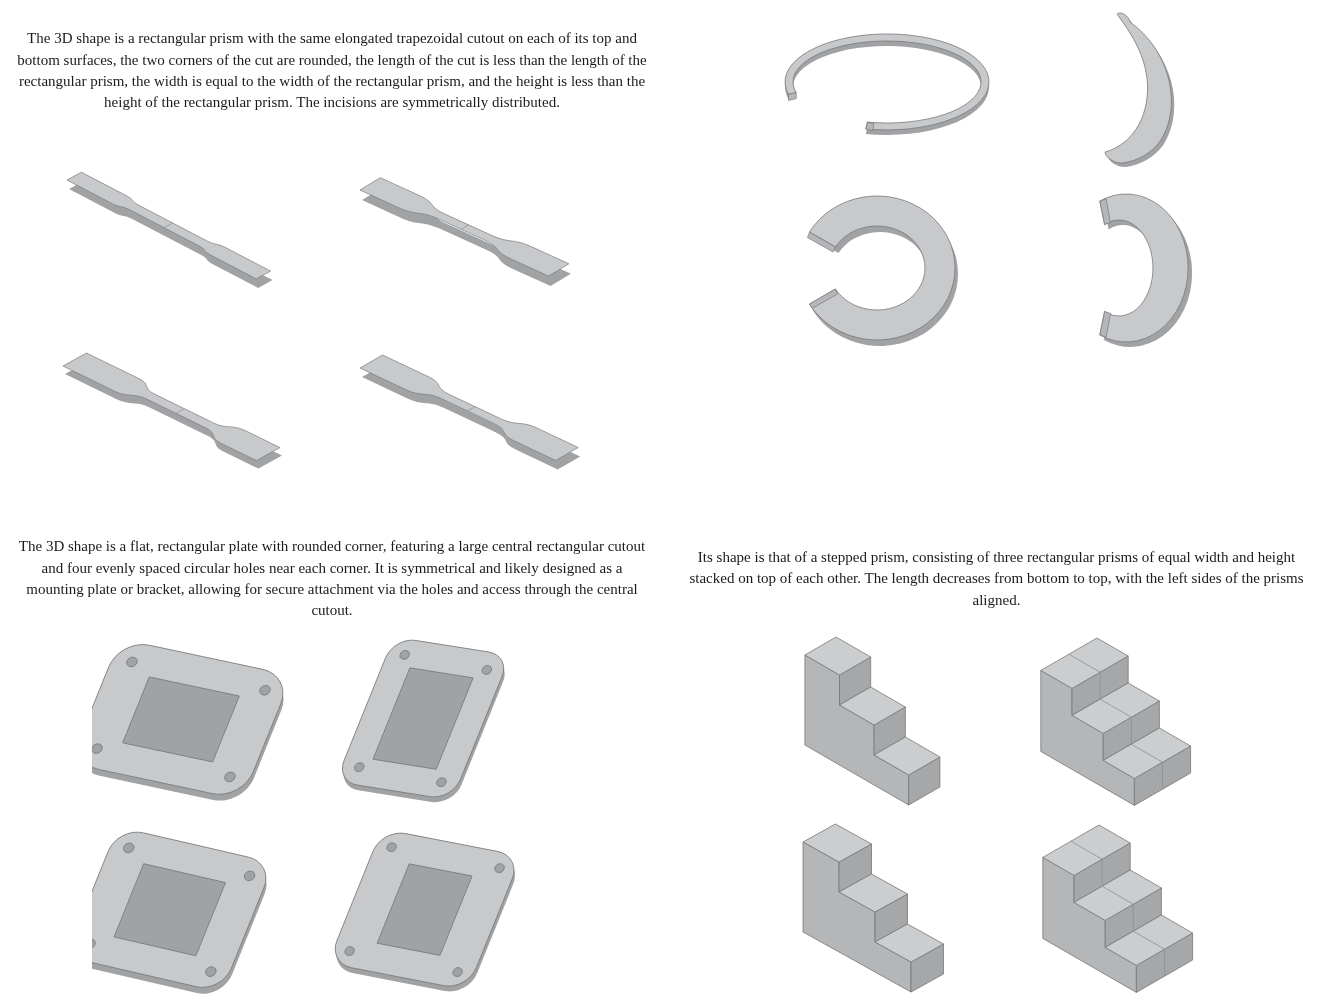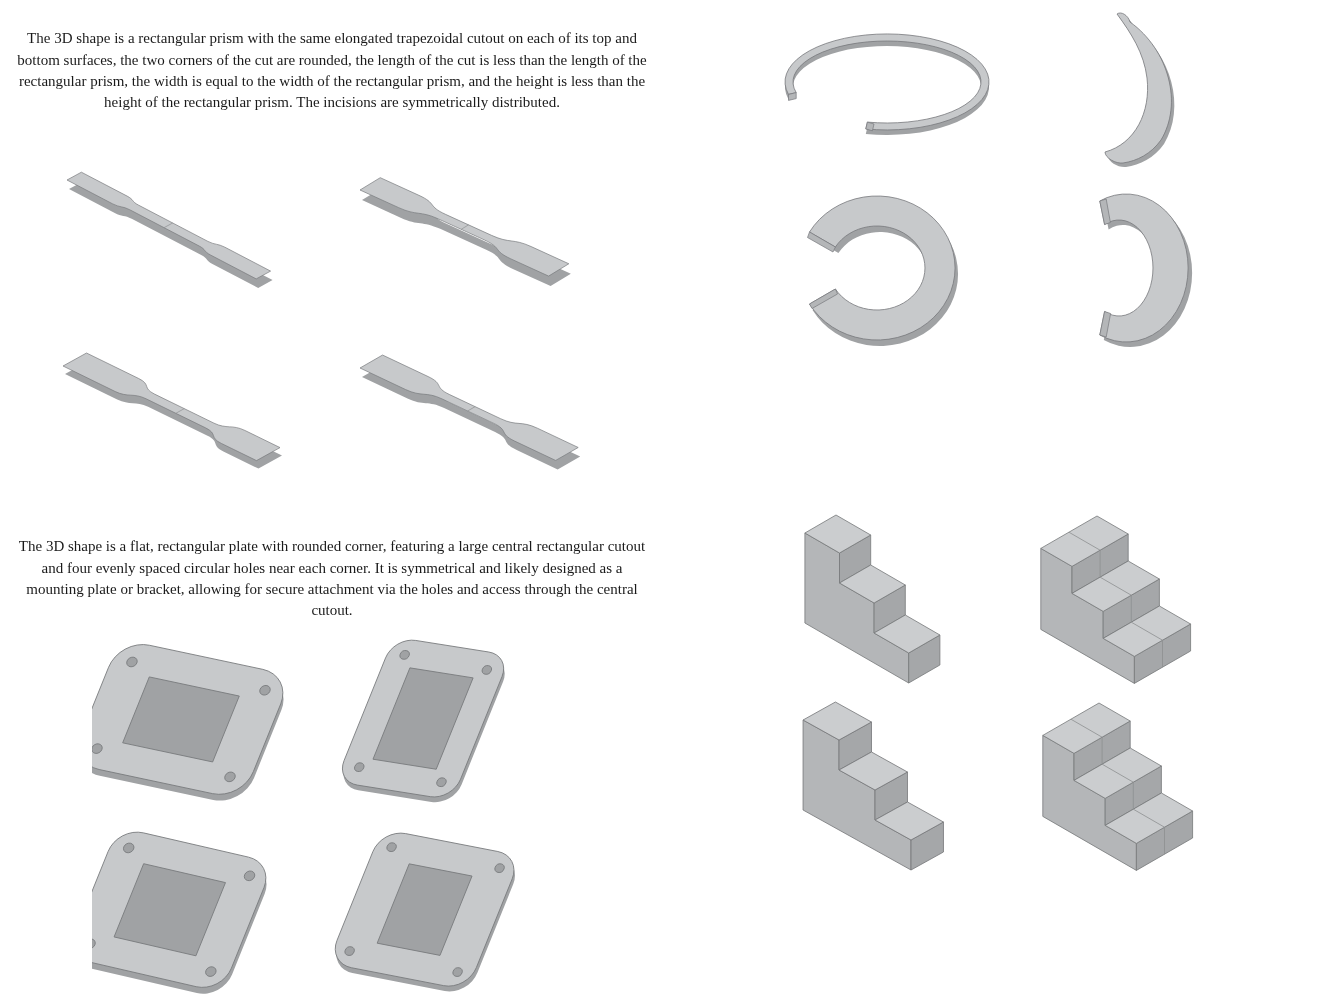--- a/index.html
+++ b/index.html
@@ -182,20 +182,23 @@
                  M11.5,126 a4.5,4.5 0 1 0 9,0 a4.5,4.5 0 1 0 -9,0 Z
                  M121.5,126 a4.5,4.5 0 1 0 9,0 a4.5,4.5 0 1 0 -9,0 Z"></path>
           </g>
         </svg>
       </figure>
 
     </div>
   </section>
 
   <section class="row-b">
+    <div class="desc">
+      <p>Its shape is that of a stepped prism, consisting of three rectangular prisms of equal width and height stacked on top of each other. The length decreases from bottom to top, with the left sides of the prisms aligned.</p>
+    </div>
     <div class="figs figs-mid">
 
       <figure>
         <svg width="240" height="185" viewBox="0 0 240 185" aria-label="three-step-prism-narrow">
           <g transform="translate(-6,0)">
             <polygon class="f-front" points="53.9,118 157.7,178 157.7,148 123.1,128 123.1,98 88.5,78 88.5,48 53.9,28"></polygon>
             <polygon class="f-side" points="157.7,178 157.7,148 188.9,130 188.9,160"></polygon>
             <polygon class="f-side" points="123.1,128 123.1,98 154.3,80 154.3,110"></polygon>
             <polygon class="f-side" points="88.5,78 88.5,48 119.7,30 119.7,60"></polygon>
             <polygon class="f-top" points="123.1,128 154.3,110 188.9,130 157.7,148"></polygon>

